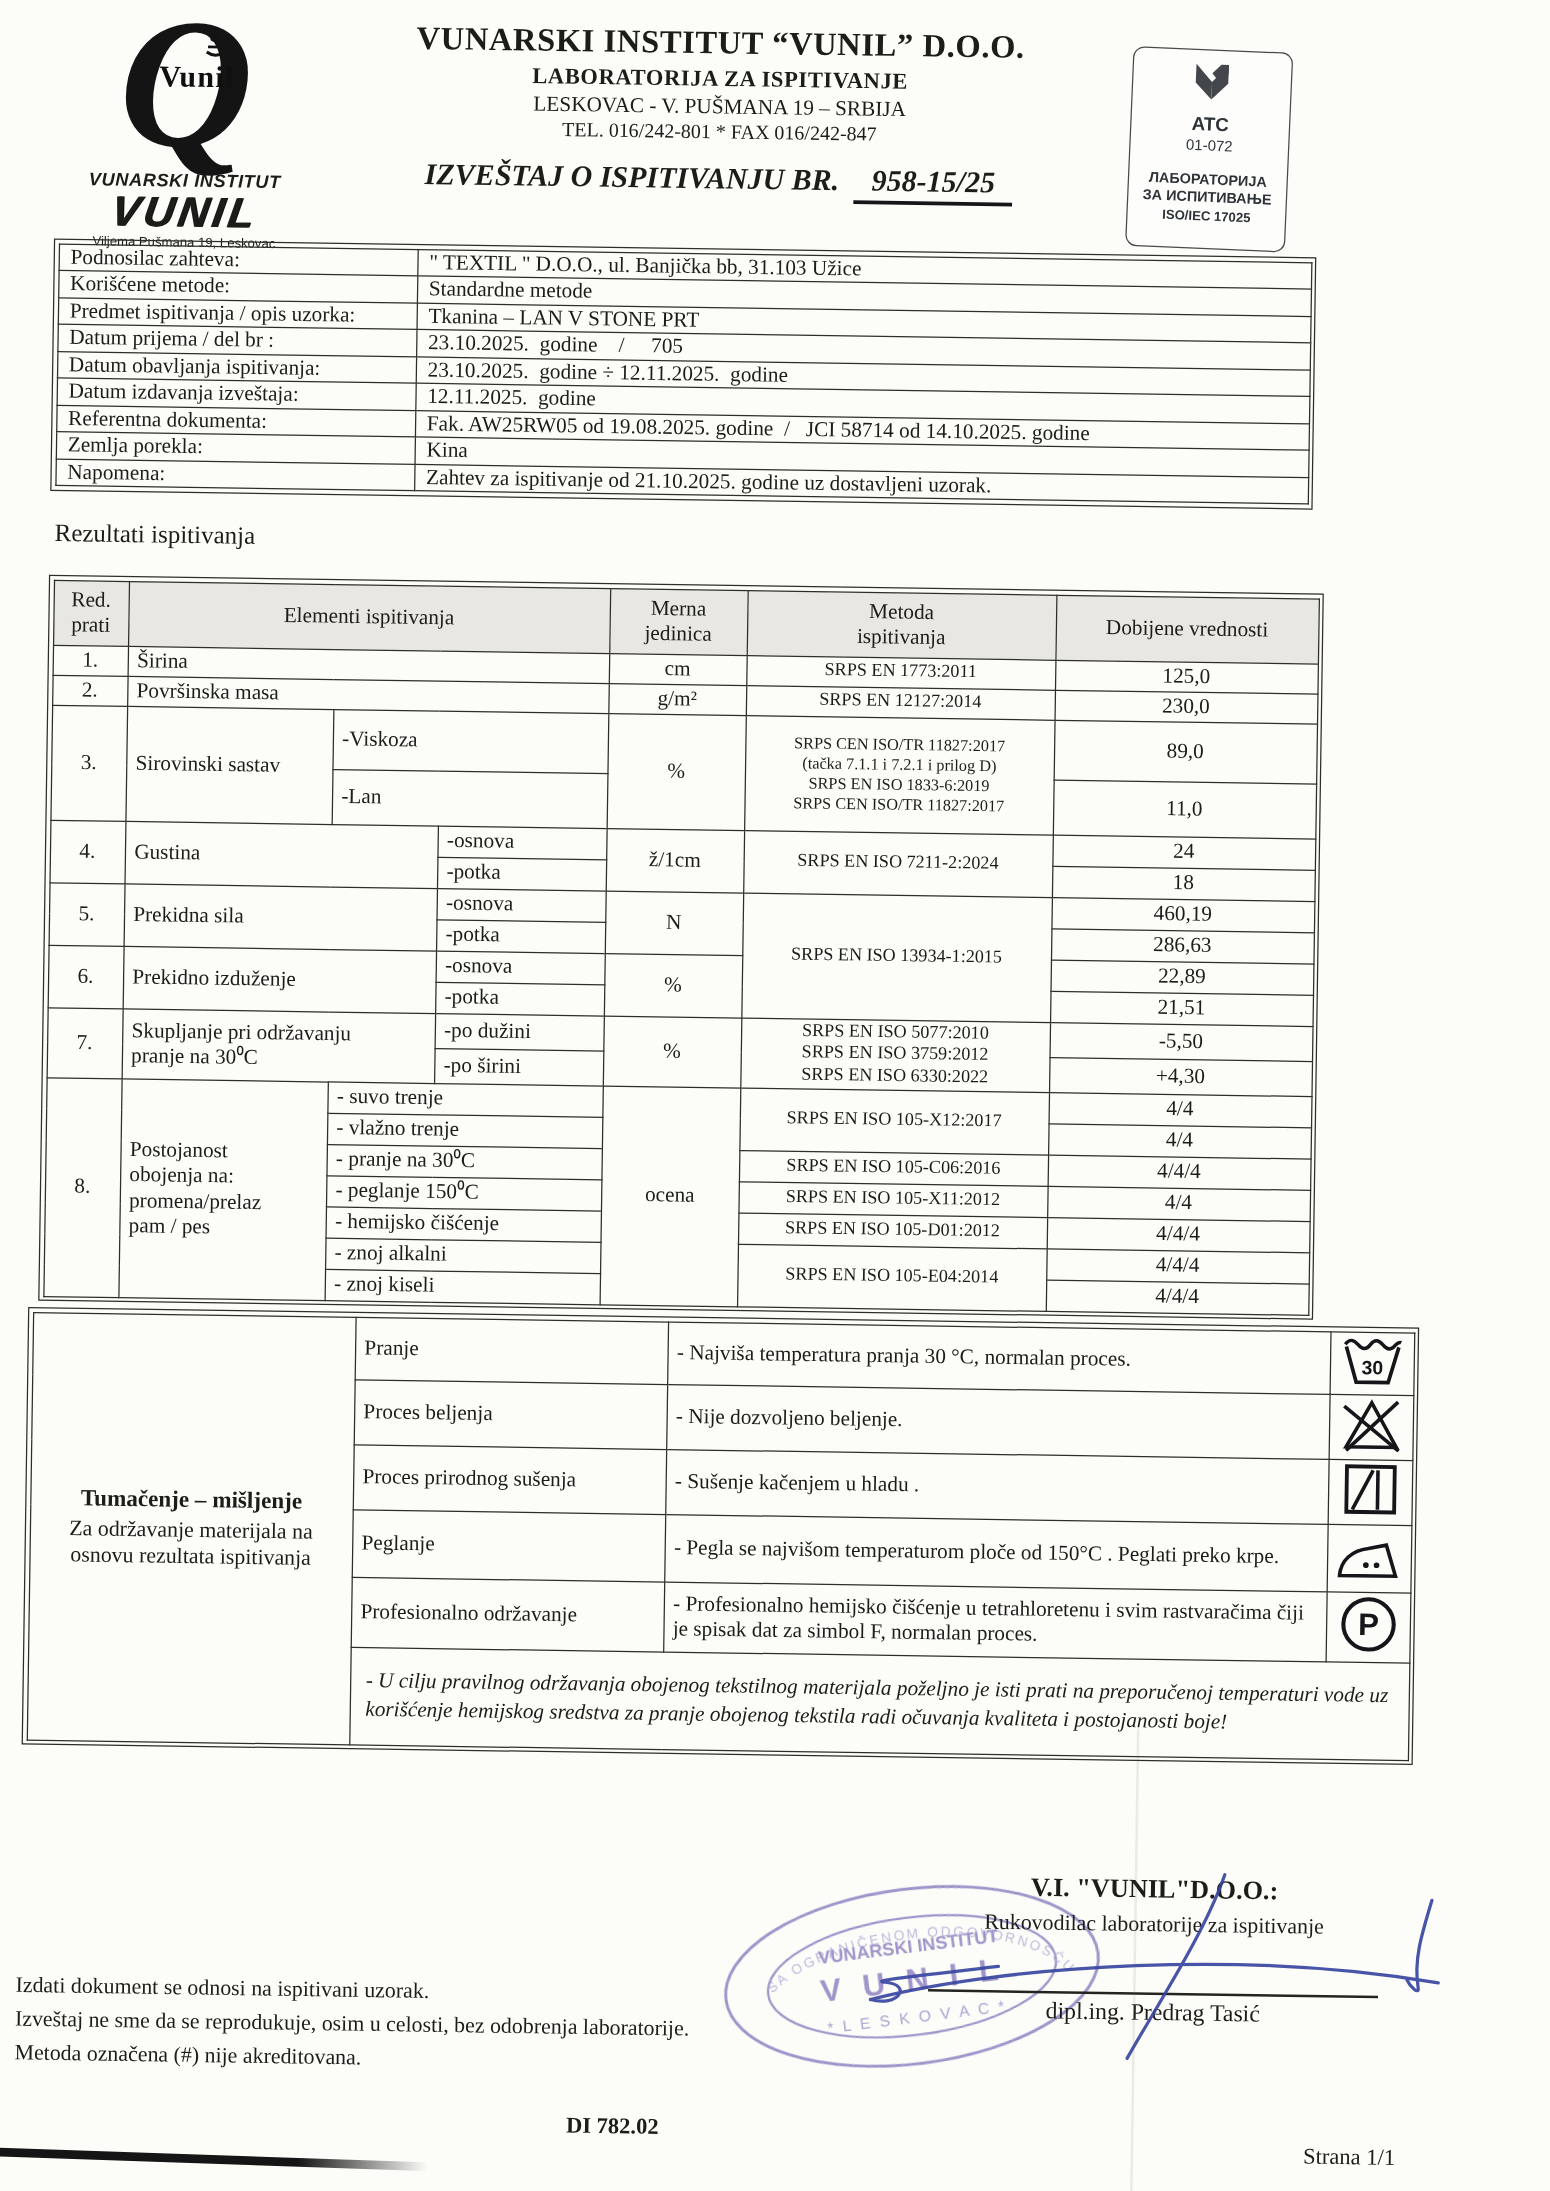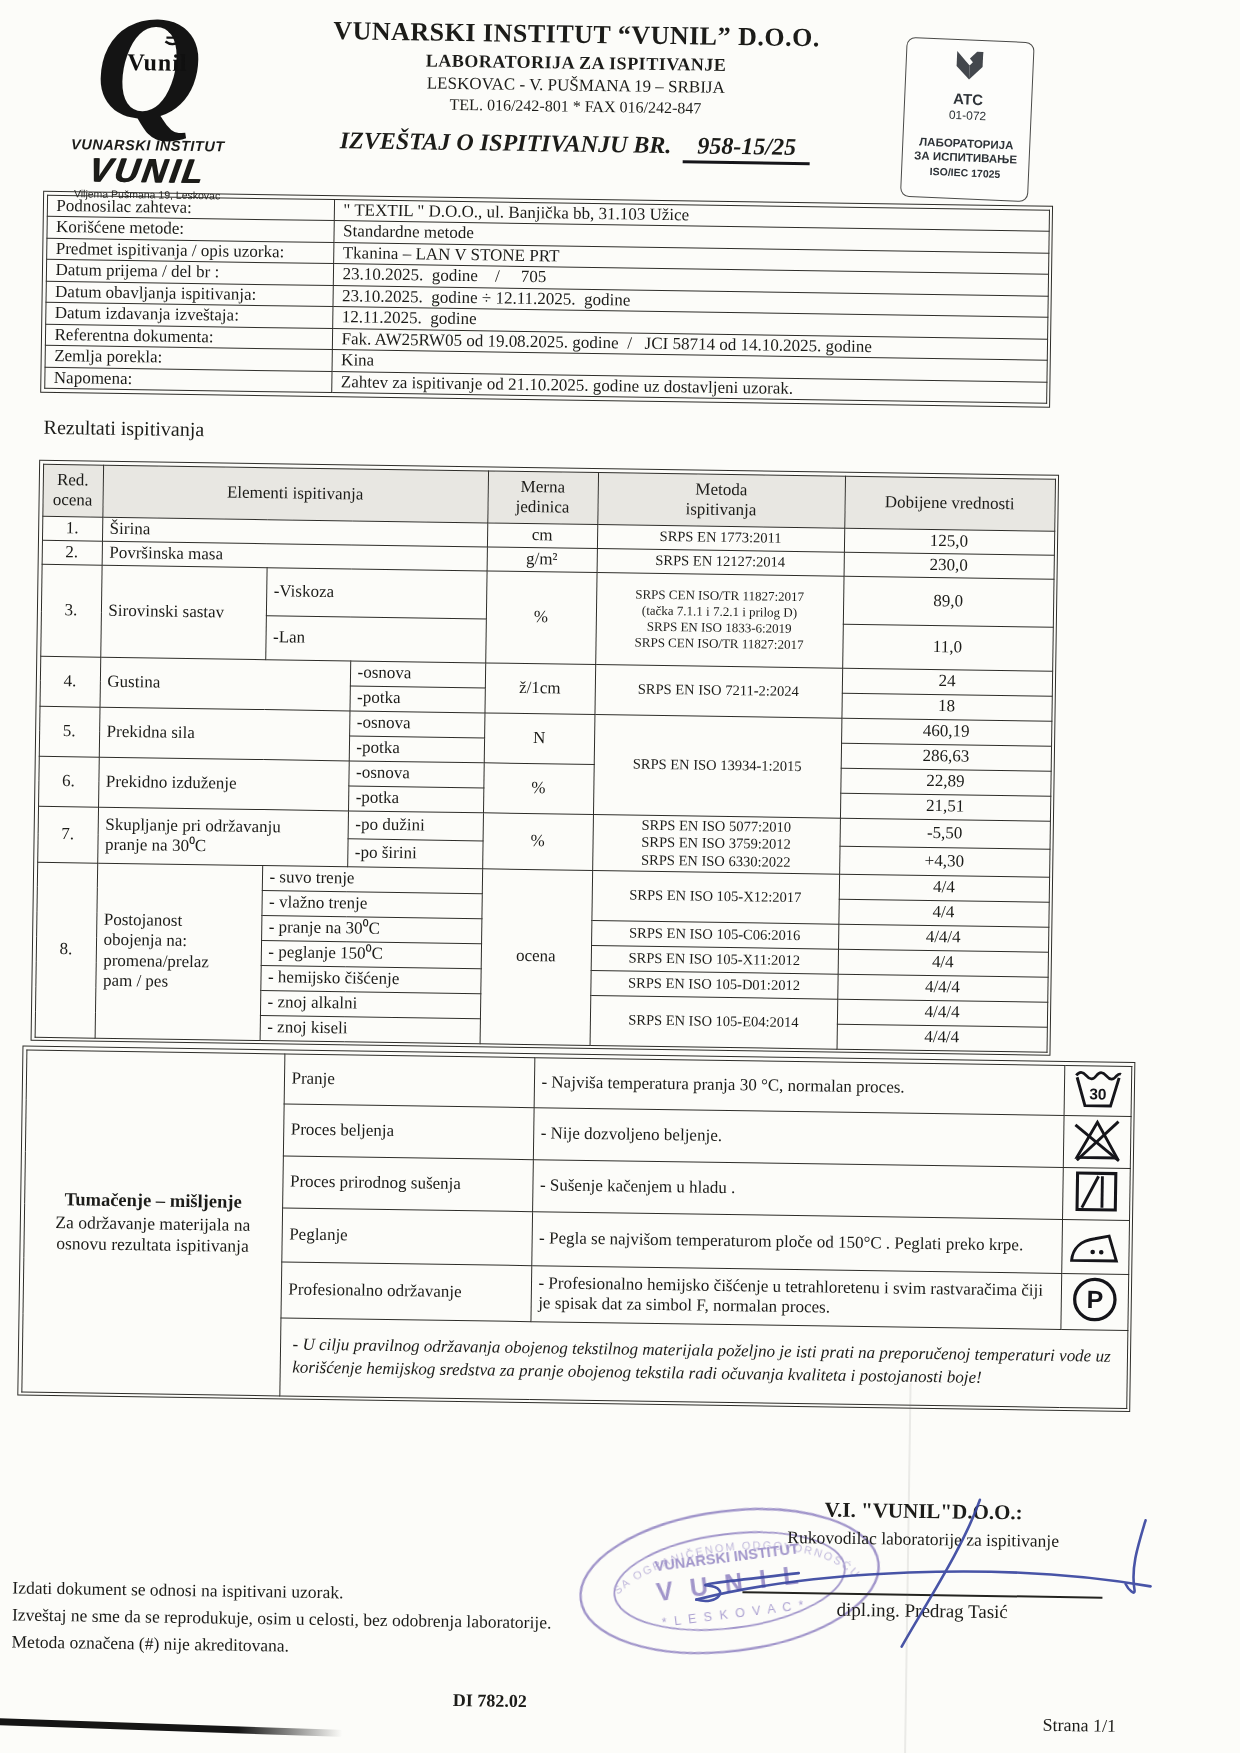--- a/index.html
+++ b/index.html
@@ -200,21 +200,21 @@
           <col style="width:165px">
           <col style="width:85px">
           <col style="width:135px">
         <col style="width:110px">
           <col style="width:247px">
           <col style="width:210px">
       </colgroup>
       <tbody>
         <tr class="h52">
           <td class="hdr pre">Red.
-ocena</td>
+prati</td>
           <td class="hdr" colspan="3">Elementi ispitivanja</td>
           <td class="hdr pre">Merna
 jedinica</td>
           <td class="hdr pre">Metoda
 ispitivanja</td>
           <td class="hdr">Dobijene vrednosti</td>
         </tr>
         <tr class="h24">
           <td class="ctr">1.</td>
           <td colspan="3">Širina</td>

